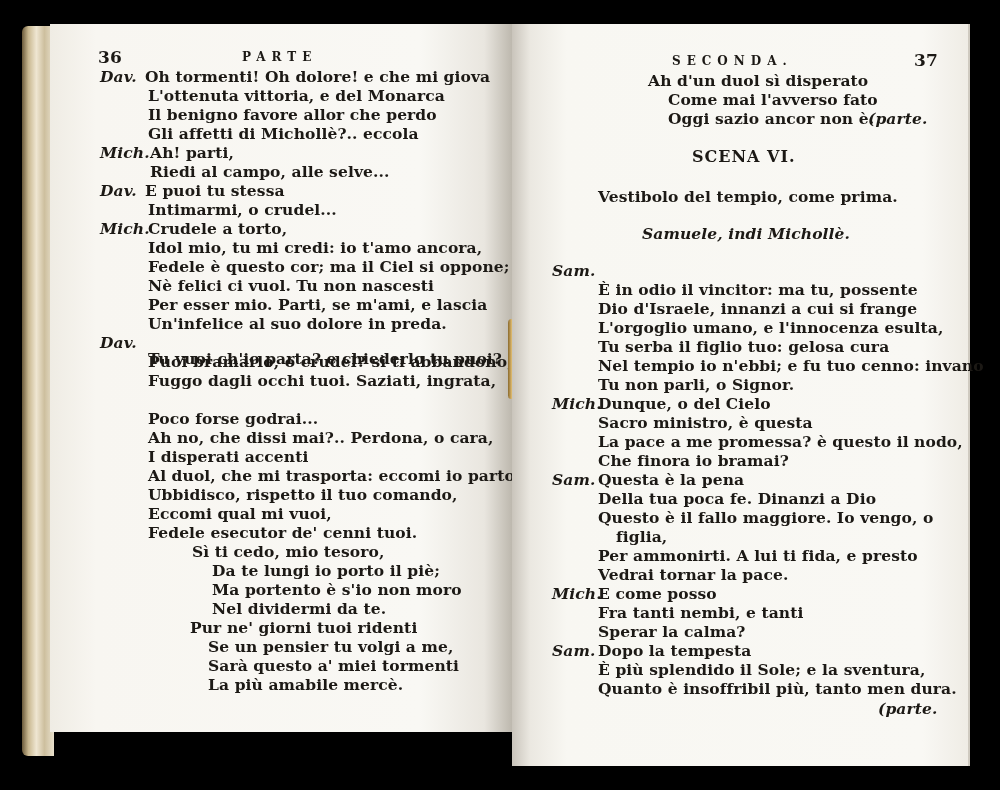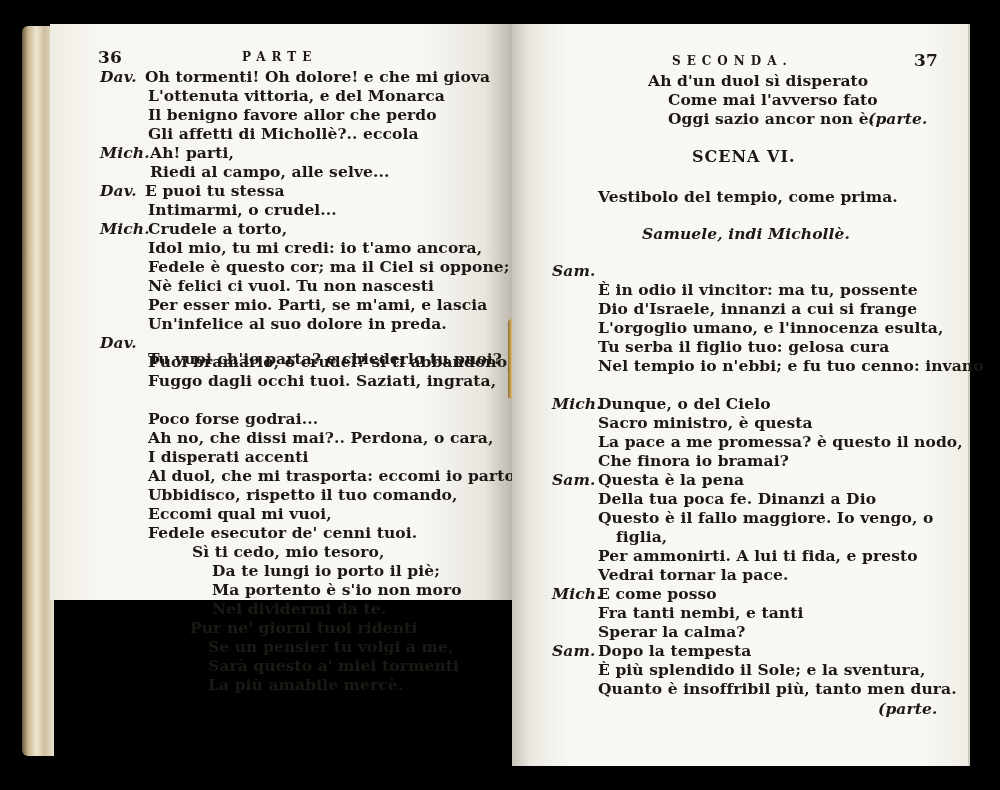--- a/index.html
+++ b/index.html
@@ -12,21 +12,21 @@
   }
   .edge-left {
     position:absolute; left:0; top:2px; width:32px; height:730px;
     background:linear-gradient(90deg,#6b5a3a 0,#c9b890 20%,#efe6d2 45%,#cdbf9e 70%,#e9e1cd 100%);
     border-radius:6px 0 0 6px;
   }
   .page {
     position:absolute; top:0; background:#f6f4ef; color:#1a1714;
   }
   .page-left {
-    left:28px; width:462px; height:576px;
+    left:28px; width:462px; height:708px;
     background:linear-gradient(90deg,#efece4 0,#f8f6f1 10%,#f9f8f4 80%,#e9e6df 94%,#bdb8ae 100%);
   }
   .page-right {
     left:490px; width:456px; height:742px;
     background:linear-gradient(90deg,#c9c4bb 0,#ebe8e1 4%,#f8f7f2 12%,#f9f8f4 90%,#efece5 100%);
     border-right:2px solid #cfcac0;
   }
   .gutter-thread {
     position:absolute; left:486px; top:295px; width:7px; height:80px;
     background:linear-gradient(90deg,#8a6a2e,#d9b56a,#8f6d30);
@@ -110,20 +110,21 @@
     <div class="line scena" style="left:180px;top:124px;">SCENA VI.</div>
     <div class="line" style="left:86px;top:164px;">Vestibolo del tempio, come prima.</div>
     <div class="line it" style="left:130px;top:201px;">Samuele, indi Michollè.</div>
 
     <div class="line spk" style="left:40px;top:238px;">Sam.</div>
     <div class="line" style="left:86px;top:257px;">È in odio il vincitor: ma tu, possente</div>
     <div class="line" style="left:86px;top:276px;">Dio d'Israele, innanzi a cui si frange</div>
     <div class="line" style="left:86px;top:295px;">L'orgoglio umano, e l'innocenza esulta,</div>
     <div class="line" style="left:86px;top:314px;">Tu serba il figlio tuo: gelosa cura</div>
     <div class="line" style="left:86px;top:333px;">Nel tempio io n'ebbi; e fu tuo cenno: invano</div>
+    <div class="line" style="left:86px;top:352px;">Tu non parli, o Signor.</div>
 
     <div class="line spk" style="left:40px;top:371px;">Mich.</div>
     <div class="line" style="left:86px;top:371px;">Dunque, o del Cielo</div>
     <div class="line" style="left:86px;top:390px;">Sacro ministro, è questa</div>
     <div class="line" style="left:86px;top:409px;">La pace a me promessa? è questo il nodo,</div>
     <div class="line" style="left:86px;top:428px;">Che finora io bramai?</div>
 
     <div class="line spk" style="left:40px;top:447px;">Sam.</div>
     <div class="line" style="left:86px;top:447px;">Questa è la pena</div>
     <div class="line" style="left:86px;top:466px;">Della tua poca fe. Dinanzi a Dio</div>

